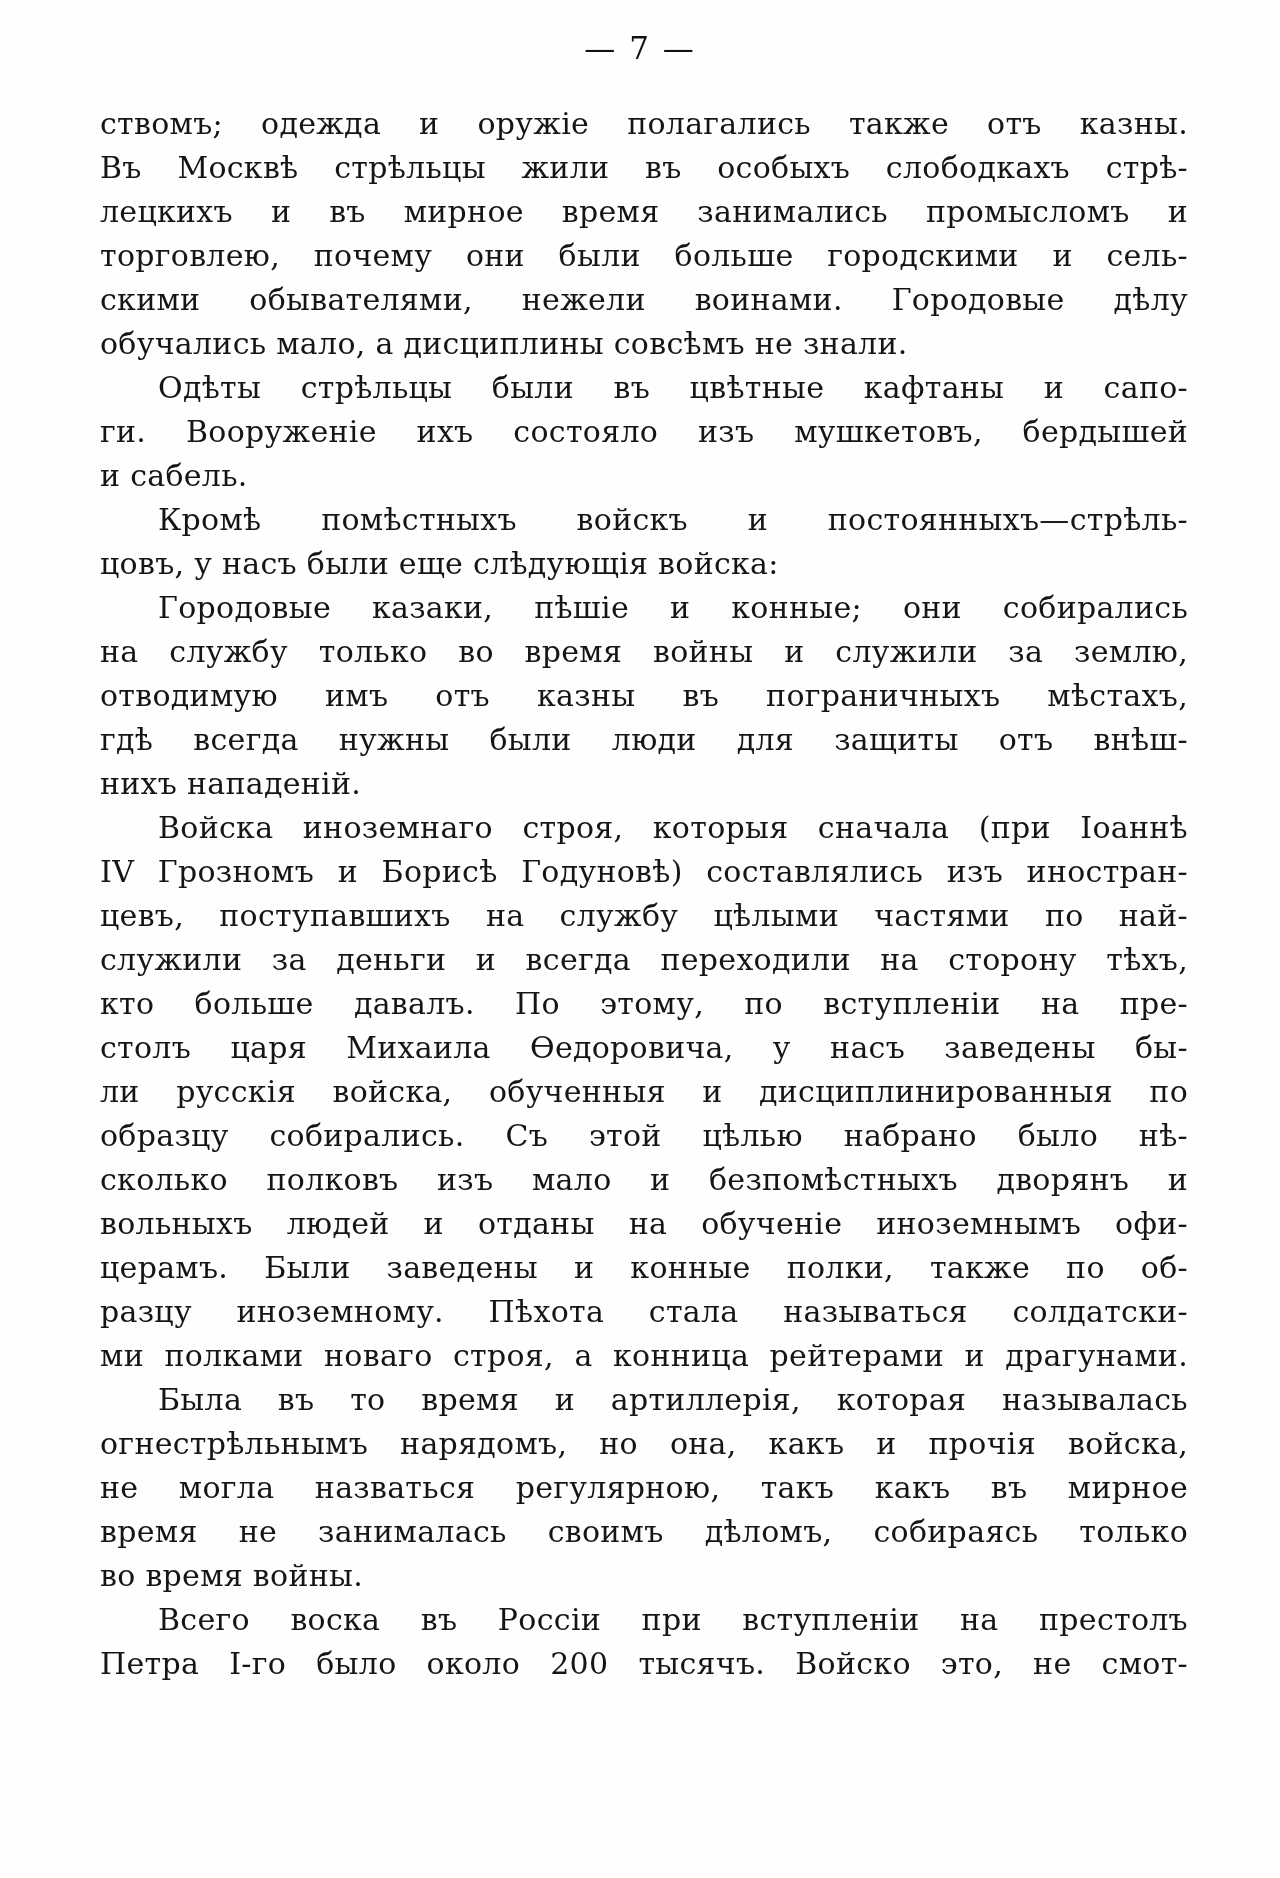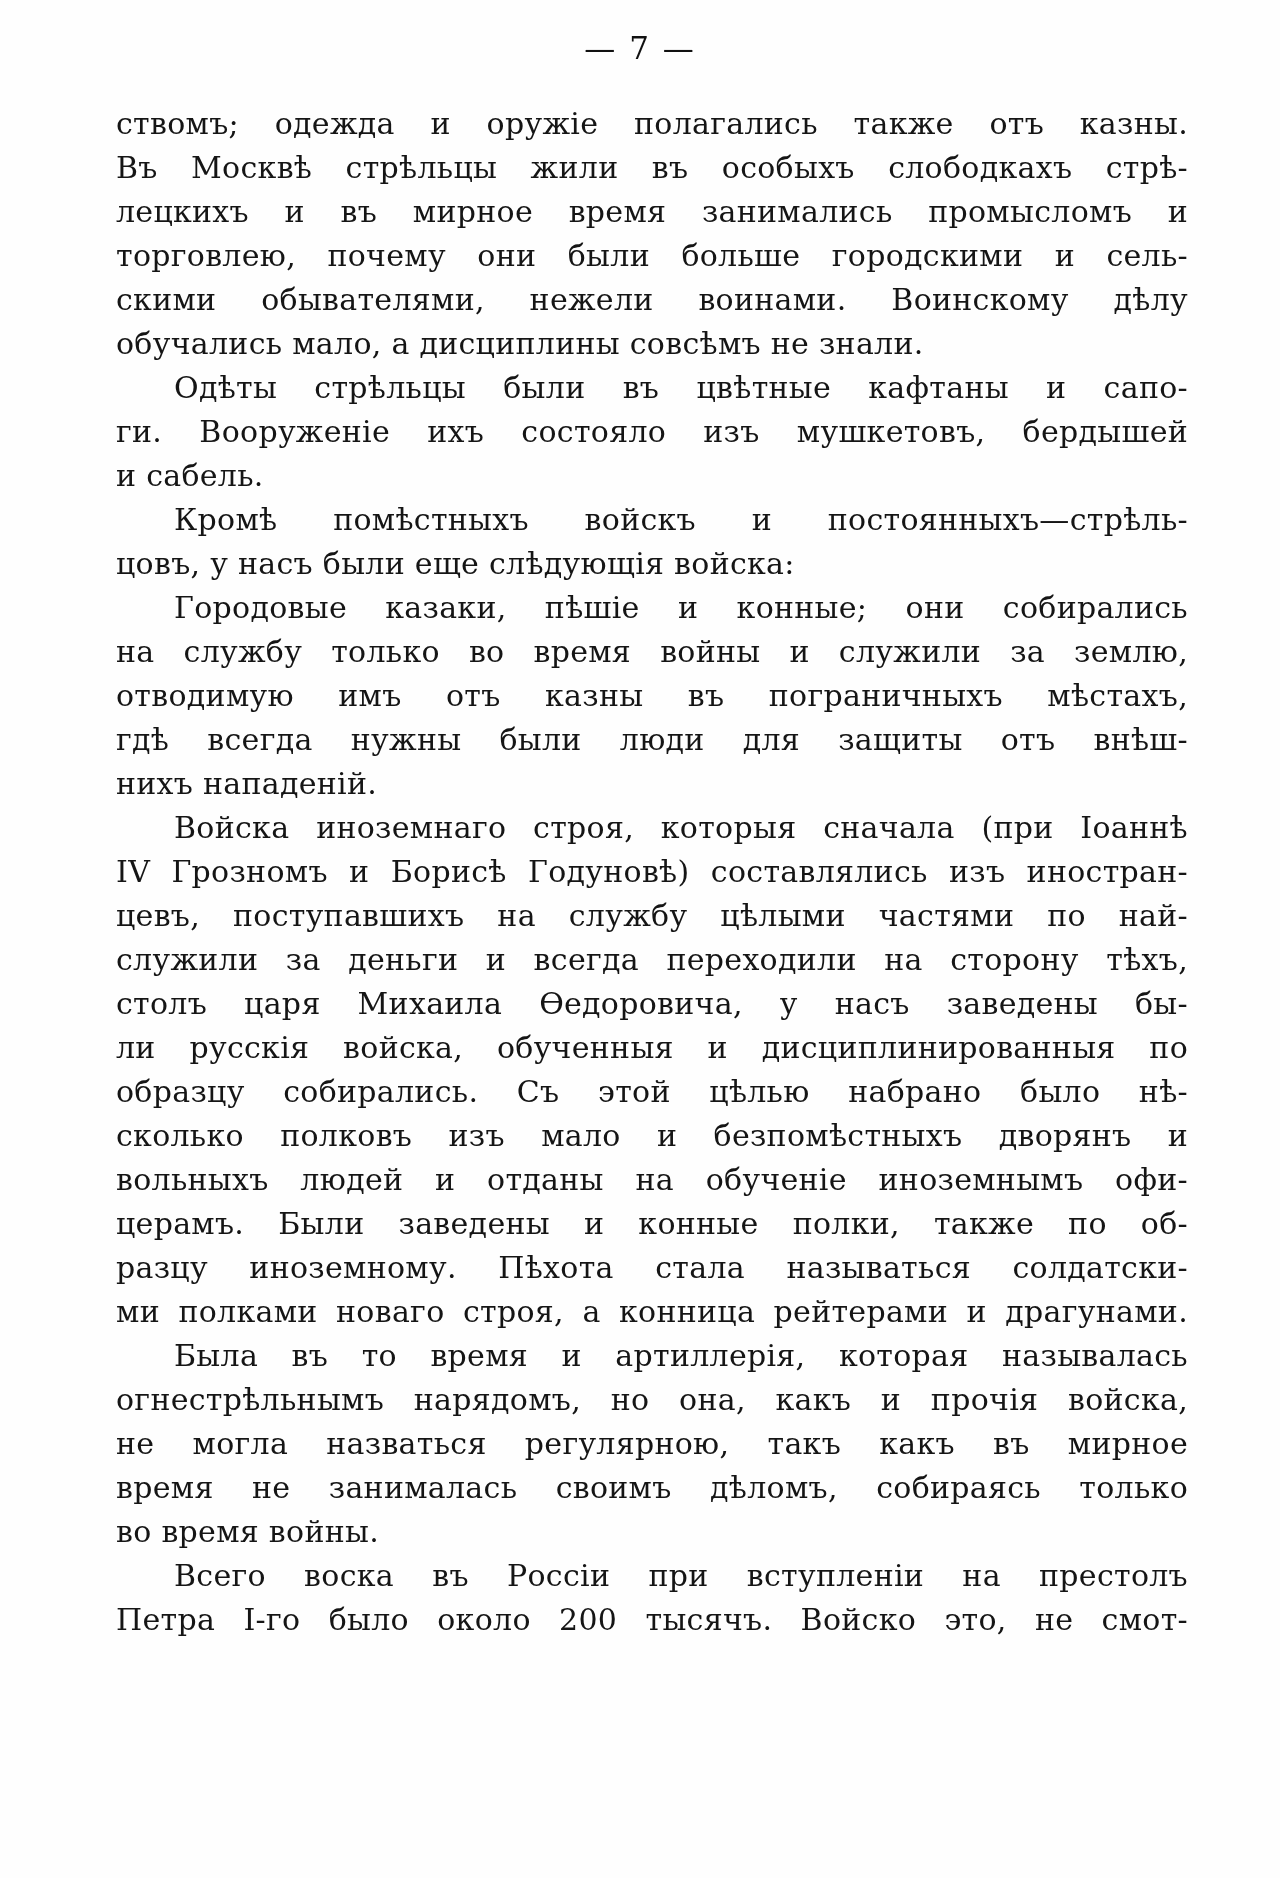--- a/index.html
+++ b/index.html
@@ -32,41 +32,40 @@
     line-height: 44px;
     letter-spacing: 0.3px;
   }
   .para { margin: 0; }
   .line {
     text-align: justify;
     text-align-last: justify;
     white-space: normal;
     height: 44px;
     overflow: visible;
-    margin-left: 16px;
   }
   .line.nojust {
     text-align: center;
     text-align-last: left;
   }
   .line.indent { text-indent: 58px; }
   .italic { }
 </style>
 </head>
 <body>
 
 <div class="page">
   <div class="page-header">— 7 —</div>
   <div class="text-block" id="text-block">
       <div class="para">
         <div class="line"><span>ствомъ; одежда и оружіе полагались также отъ казны.</span></div>
         <div class="line"><span>Въ Москвѣ стрѣльцы жили въ особыхъ слободкахъ стрѣ-</span></div>
         <div class="line"><span>лецкихъ и въ мирное время занимались промысломъ и</span></div>
         <div class="line"><span>торговлею, почему они были больше городскими и сель-</span></div>
-        <div class="line"><span>скими обывателями, нежели воинами. Воинскому дѣлу</span></div>
+        <div class="line"><span>скими обывателями, нежели воинами. Городовые дѣлу</span></div>
         <div class="line nojust"><span>обучались мало, а дисциплины совсѣмъ не знали.</span></div>
       </div>
       <div class="para">
         <div class="line indent"><span>Одѣты стрѣльцы были въ цвѣтные кафтаны и сапо-</span></div>
         <div class="line"><span>ги. Вооруженіе ихъ состояло изъ мушкетовъ, бердышей</span></div>
         <div class="line nojust"><span>и сабель.</span></div>
       </div>
       <div class="para">
         <div class="line indent"><span>Кромѣ помѣстныхъ войскъ и постоянныхъ—стрѣль-</span></div>
         <div class="line nojust"><span>цовъ, у насъ были еще слѣдующія войска:</span></div>
@@ -76,20 +75,21 @@
         <div class="line"><span>на службу только во время войны и служили за землю,</span></div>
         <div class="line"><span>отводимую имъ отъ казны въ пограничныхъ мѣстахъ,</span></div>
         <div class="line"><span>гдѣ всегда нужны были люди для защиты отъ внѣш-</span></div>
         <div class="line nojust"><span>нихъ нападеній.</span></div>
       </div>
       <div class="para">
         <div class="line indent"><span class="italic">Войска иноземнаго строя,</span><span> которыя сначала </span><span class="italic">(при Іоаннѣ</span></div>
         <div class="line"><span class="italic">IV Грозномъ и Борисѣ Годуновѣ)</span><span> составлялись изъ иностран-</span></div>
         <div class="line"><span>цевъ, поступавшихъ на службу цѣлыми частями по най-</span></div>
         <div class="line"><span>служили за деньги и всегда переходили на сторону тѣхъ,</span></div>
+        <div class="line"><span>кто больше давалъ. По этому, по вступленіи на пре-</span></div>
         <div class="line"><span>столъ царя Михаила Ѳедоровича, у насъ заведены бы-</span></div>
         <div class="line"><span>ли русскія войска, обученныя и дисциплинированныя по</span></div>
         <div class="line"><span>образцу собирались. Съ этой цѣлью набрано было нѣ-</span></div>
         <div class="line"><span>сколько полковъ изъ мало и безпомѣстныхъ дворянъ и</span></div>
         <div class="line"><span>вольныхъ людей и отданы на обученіе иноземнымъ офи-</span></div>
         <div class="line"><span>церамъ. Были заведены и конные полки, также по об-</span></div>
         <div class="line"><span>разцу иноземному. Пѣхота стала называться </span><span class="italic">солдатски-</span></div>
         <div class="line"><span class="italic">ми полками новаго строя</span><span>, а конница </span><span class="italic">рейтерами</span><span> и драгунами.</span></div>
       </div>
       <div class="para">

